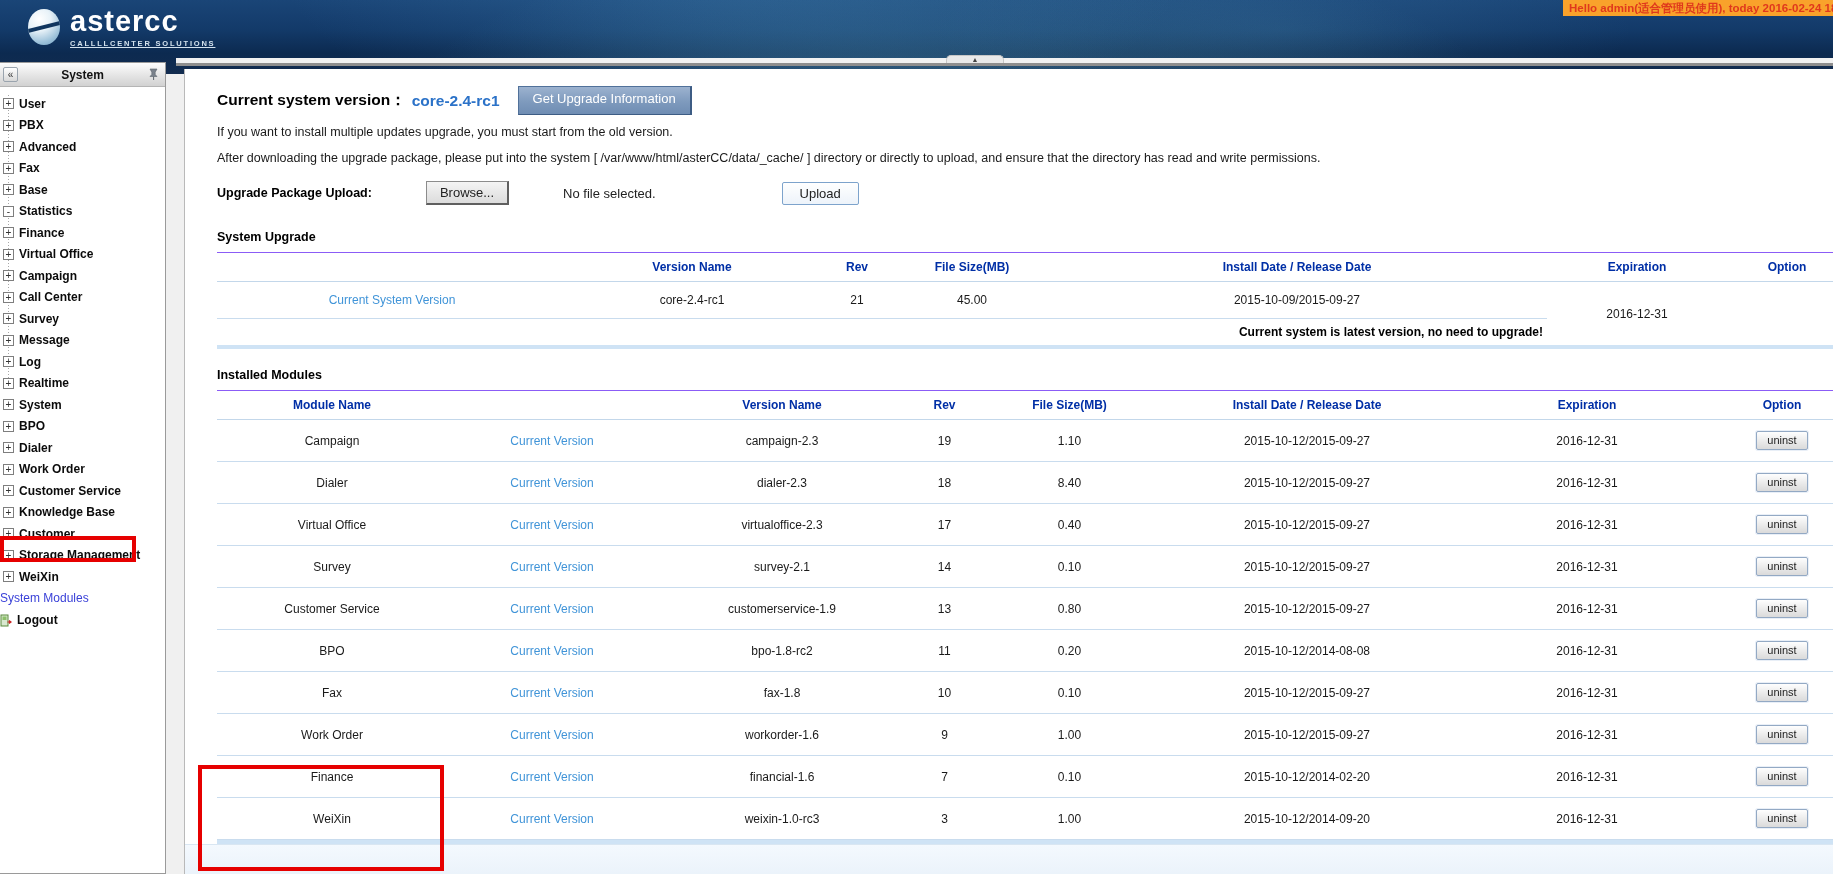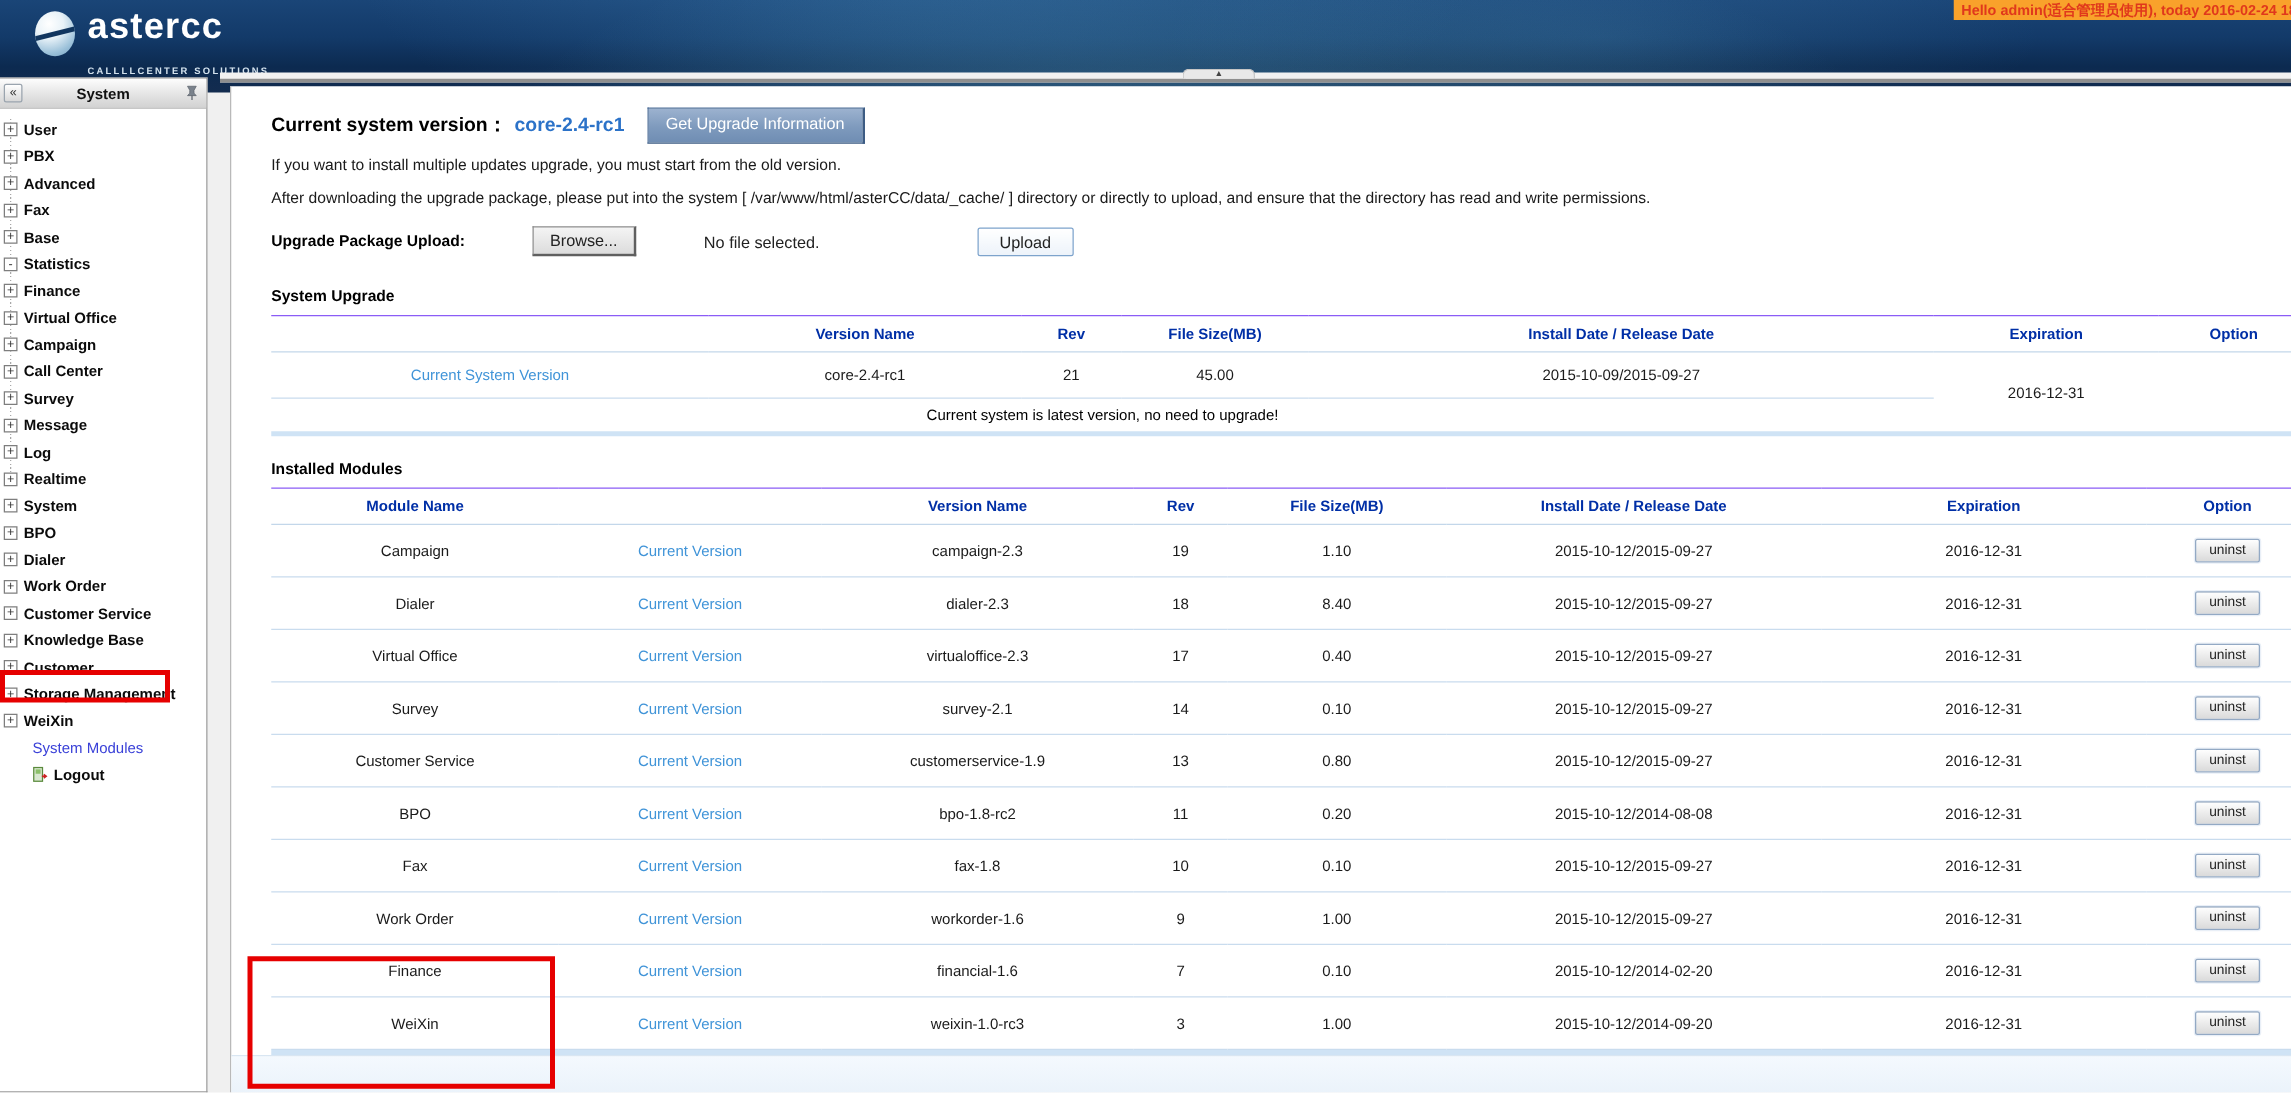--- a/index.html
+++ b/index.html
@@ -23,21 +23,21 @@
     width:32px; height:36px; border-radius:50%;
     background: radial-gradient(circle at 35% 28%, #ffffff 0%, #e8f2f8 35%, #9dc2da 70%, #6d9cbe 100%);
     position:relative; overflow:hidden; margin-top:3px;
   }
   .logo-orb::after {
     content:""; position:absolute; left:-4px; right:-4px; top:45%; height:4px;
     background:#11365f; transform:rotate(-14deg);
   }
   .logo-text { margin-left:10px; color:#fff; }
   .logo-title { font-size:29px; font-weight:bold; letter-spacing:1px; line-height:30px; }
-  .logo-subtitle { font-size:7.5px; font-weight:bold; letter-spacing:1.8px; color:#d3e2ee; margin-top:16px; }
+  .logo-subtitle { font-size:7.5px; font-weight:bold; letter-spacing:1.8px; color:#d3e2ee; margin-top:3px;text-decoration:underline; }
 
   .user-badge {
     position:absolute; left:1563px; top:0; right:0; height:16px; overflow:hidden;
     background:#f9a22b; color:#e0381c; font-size:11.5px; font-weight:bold;
     white-space:nowrap; padding:1px 0 0 6px;
   }
 
   
   .topstrip {
     position:absolute; left:176px; top:58px; right:0; height:8px;
@@ -72,21 +72,21 @@
     content:""; position:absolute; left:8px; top:8px; bottom:252px; width:1px;
     background-image:repeating-linear-gradient(180deg,#a8a8a8 0 1px, transparent 1px 3px);
   }
   .tree-item { display:flex; align-items:center; height:21.5px; position:relative; cursor:pointer; }
   .expand-box {
     width:11px; height:11px; border:1px solid #7e7e7e; background:#fff;
     font-size:10px; line-height:9px; text-align:center; color:#333;
     margin:0 5px 0 3px; flex:0 0 auto; font-weight:normal; cursor:pointer;
   }
   .tree-label { font-size:12px; font-weight:bold; color:#0b0b0b; white-space:nowrap; }
-  .tree-child { height:21.5px; display:flex; align-items:center; padding-left:26px; cursor:pointer; }
+  .tree-child { height:21.5px; display:flex; align-items:center; cursor:pointer; }
   .tree-child.link-blue { font-size:12px; color:#3a41d8; }
   .logout-icon { width:13px; height:13px; margin-right:4px; display:inline-block; }
   .tree-child .bold-label { font-size:12px; font-weight:bold; color:#0b0b0b; }
 
   
   .content {
     position:absolute; left:184px; top:69px; width:1657px; height:805px;
     background:#fff; overflow:hidden; border-left:1px solid #b9b9b9;
   }
   .content-inner { padding:17px 0 0 32px; }
@@ -126,21 +126,21 @@
   th {
     font-size:12px; font-weight:bold; color:#002fa6; text-align:center;
     padding:7px 4px; border-top:1px solid #8b5cf6; border-bottom:1px solid #c3d7ea;
     white-space:nowrap; overflow:hidden;
   }
   td {
     font-size:12px; color:#1a1a1a; text-align:center; padding:11px 4px;
     border-bottom:1px solid #c9dcee; white-space:nowrap; overflow:hidden;
   }
   .tbl-link { color:#4094d8; text-decoration:none; font-size:12px; cursor:pointer; }
-  .status-msg td { font-weight:normal; color:#000; padding:6px 4px; }
+  .status-msg td { font-weight:bold; color:#000; padding:6px 4px;text-align:right; }
   td.no-border { border-bottom:none; }
 
   .btn-uninst {
     font-family:inherit; font-size:11px; color:#222;
     background:linear-gradient(180deg,#fefefe,#dadada);
     border:1px solid #93a9c4; border-radius:2px; padding:2px 10px 3px; cursor:pointer;
     box-shadow:0 0 0 1px #e9eff7;
   }
 
   

